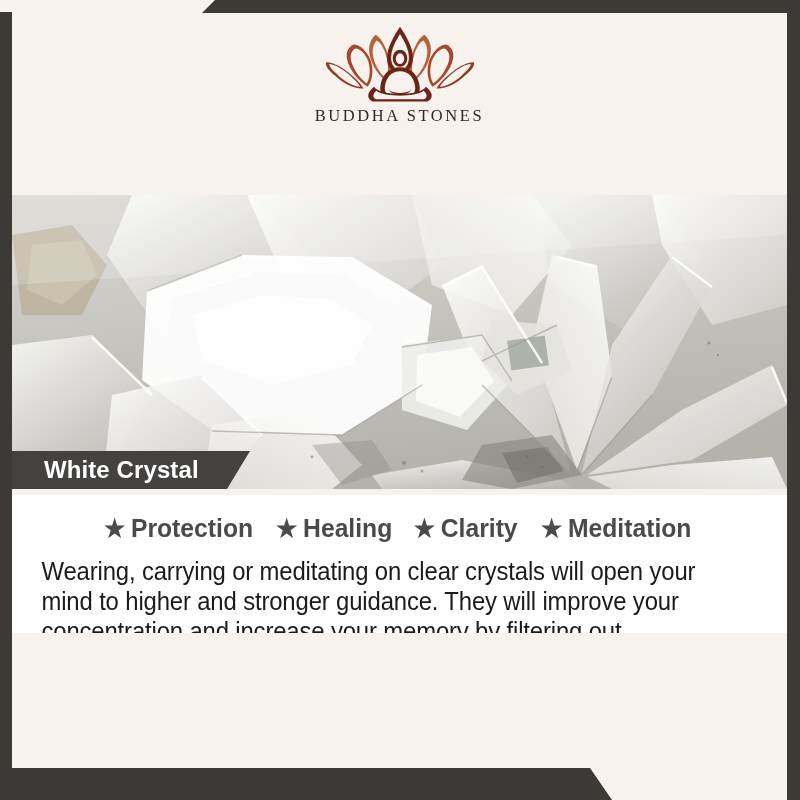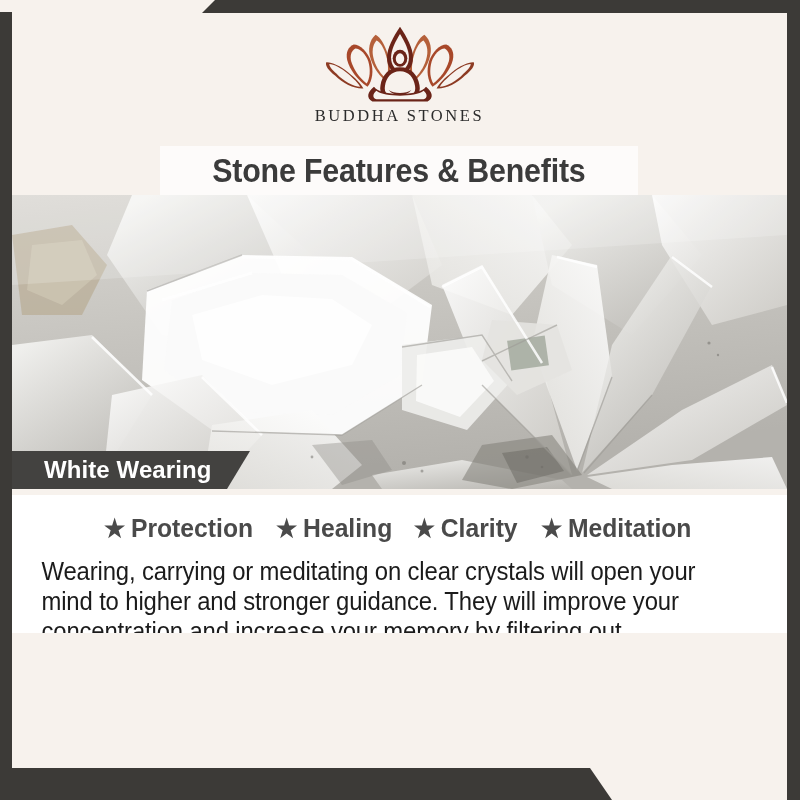--- a/index.html
+++ b/index.html
@@ -232,23 +232,20 @@
             <path d="M68 76 C60 82 58 90 66 94 L134 94 C142 90 140 82 132 76 C124 88 76 88 68 76 Z" fill="#6b2418"></path>
             <path d="M71 81 C66 85 66 90 71 91.5 L129 91.5 C134 90 134 85 129 81 C119 89 81 89 71 81 Z" fill="#f7f2ed"></path>
 
             <path d="M86 80 C92 85 108 85 114 80 C108 88 92 88 86 80 Z" fill="#6b2418"></path>
           </g>
         </svg>
       </span>
       <div class="logo-word">BUDDHA STONES</div>
     </div>
 
-    <div class="title-band">
-      <span class="title-text">Stone Features &amp; Benefits</span>
-    </div>
 
     <div class="photo">
       <svg viewBox="0 0 775 294" preserveAspectRatio="none" xmlns="http://www.w3.org/2000/svg">
         <defs>
           <linearGradient id="gBg" x1="0" y1="0" x2="0.3" y2="1">
             <stop offset="0" stop-color="#d9d7d2"></stop>
             <stop offset="0.5" stop-color="#c6c4bf"></stop>
             <stop offset="1" stop-color="#b4b2ad"></stop>
           </linearGradient>
           <linearGradient id="gC1" x1="0" y1="0" x2="1" y2="1">
@@ -331,21 +328,21 @@
           <circle cx="530" cy="272" r="1.3"></circle>
           <circle cx="300" cy="262" r="1.4"></circle>
           <circle cx="697" cy="148" r="1.6"></circle>
           <circle cx="706" cy="160" r="1.2"></circle>
         </g>
 
         <path d="M0 0 L775 0 L775 40 L0 90 Z" fill="#ffffff" opacity="0.18"></path>
       </svg>
 
       <div class="stone-banner">
-        <span class="stone-name">White Wearing</span>
+        <span class="stone-name">White Crystal</span>
       </div>
     </div>
 
     <div class="content">
 
       <div class="benefits">
         <span class="benefit">
           <span class="star">★</span>
           <span>Protection</span>
         </span>

